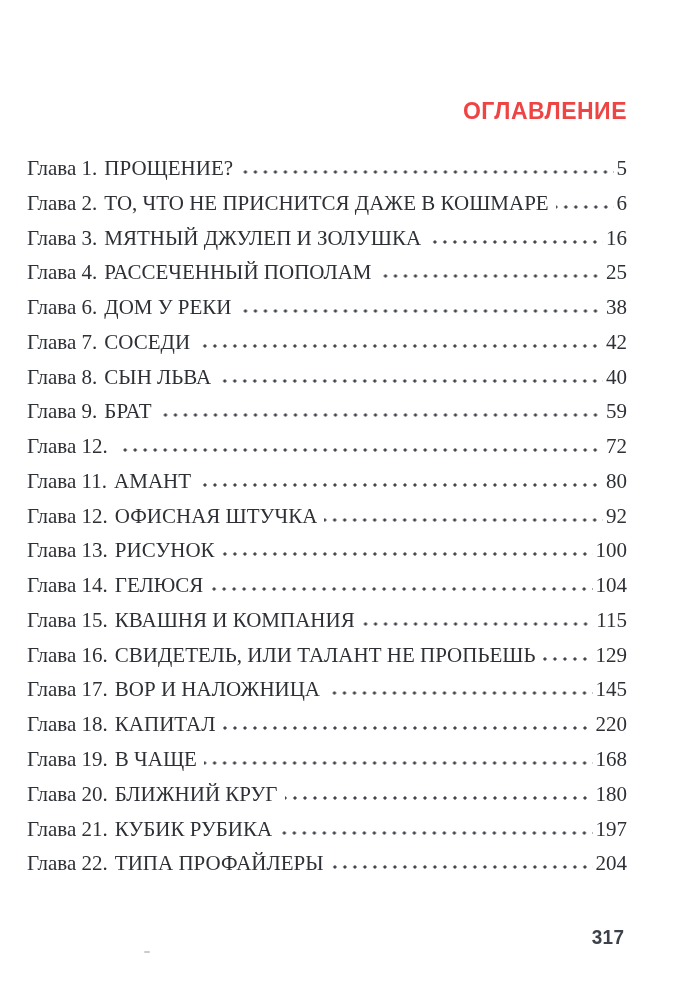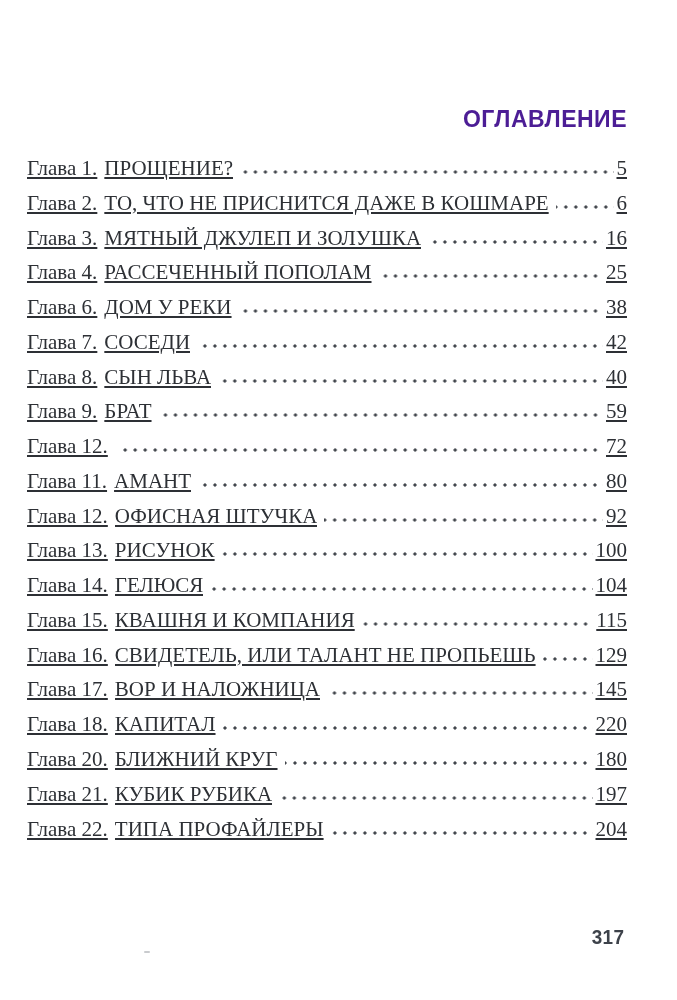--- a/index.html
+++ b/index.html
@@ -11,35 +11,34 @@
     position: relative;
     width: 677px;
     height: 1000px;
     background: #ffffff;
     overflow: hidden;
     font-family: "Liberation Serif", serif;
     color: #2d3035;
   }
   .toc-heading {
     position: absolute;
-    top: 106px;
+    top: 98px;
     right: 50px;
     margin: 0;
     font-family: "Liberation Sans", sans-serif;
     font-weight: bold;
     font-size: 23px;
     letter-spacing: 0.5px;
-    color: #4c1d95;
+    color: #ef4444;
   }
   .toc-list {
     position: absolute;
     top: 156px;
     left: 27px;
     right: 50px;
-    text-decoration: underline;
   }
   .toc-row {
     display: flex;
     align-items: flex-start;
     height: 34.77px;
     font-size: 21px;
     line-height: 24px;
     white-space: nowrap;
   }
   .entry-chapter {
@@ -207,20 +206,26 @@
       <span class="entry-page">145</span>
     </div>
 
     <div class="toc-row">
       <span class="entry-chapter">Глава 18.</span>
       <span class="entry-title">КАПИТАЛ</span>
       <span class="dot-leader"></span>
       <span class="entry-page">220</span>
     </div>
 
+    <div class="toc-row">
+      <span class="entry-chapter">Глава 19.</span>
+      <span class="entry-title">В ЧАЩЕ</span>
+      <span class="dot-leader"></span>
+      <span class="entry-page">168</span>
+    </div>
 
     <div class="toc-row">
       <span class="entry-chapter">Глава 20.</span>
       <span class="entry-title">БЛИЖНИЙ КРУГ</span>
       <span class="dot-leader"></span>
       <span class="entry-page">180</span>
     </div>
 
     <div class="toc-row">
       <span class="entry-chapter">Глава 21.</span>

